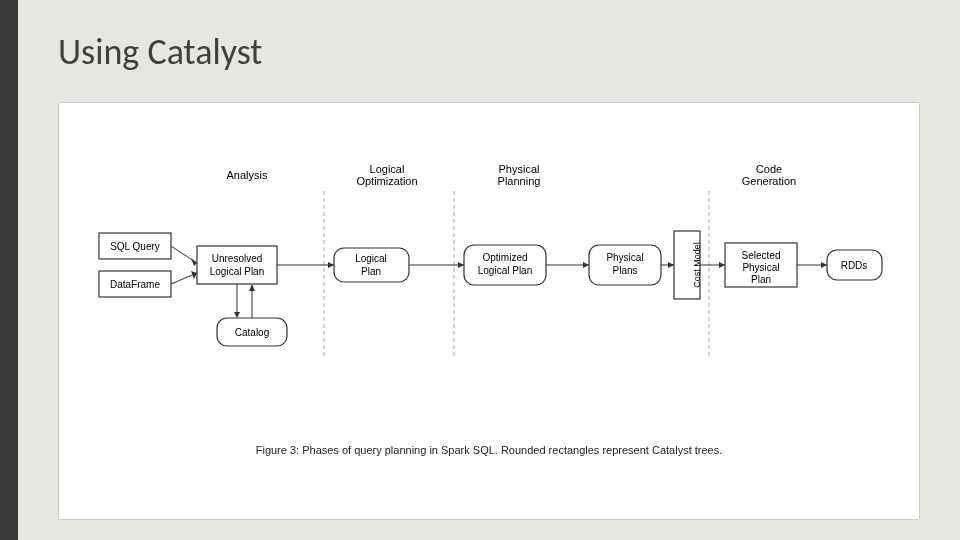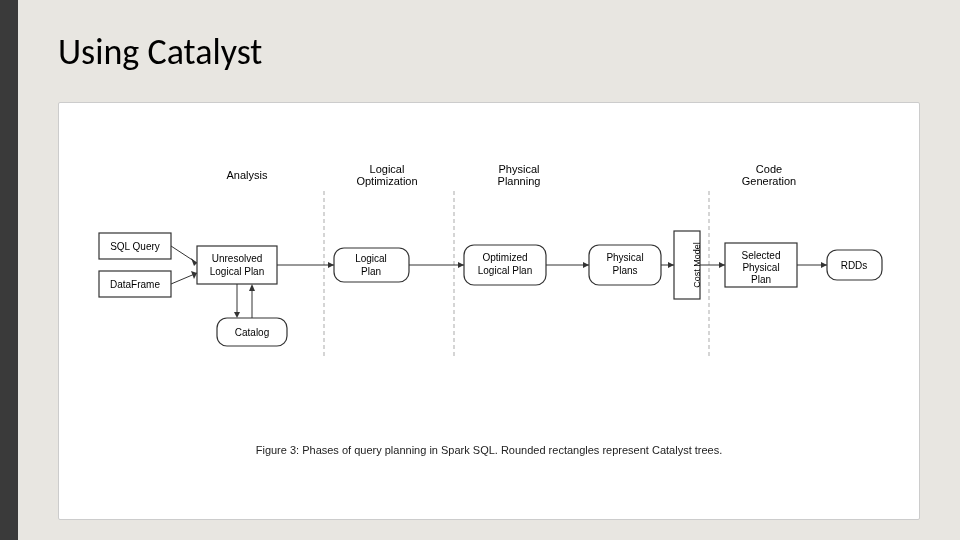--- a/index.html
+++ b/index.html
@@ -19,21 +19,21 @@
     }
     .main-content {
       flex: 1;
       padding: 30px 40px 20px 40px;
       display: flex;
       flex-direction: column;
     }
     .slide-title {
       font-size: 36px;
       font-weight: normal;
-      color: #000000;
+      color: #404040;
       margin-bottom: 28px;
       font-family: 'Calibri', Arial, sans-serif;
     }
     .diagram-container {
       background: #fff;
       border: 1px solid #ccc;
       border-radius: 2px;
       padding: 18px 16px 21px 16px;
       flex: 1;
       display: flex;

